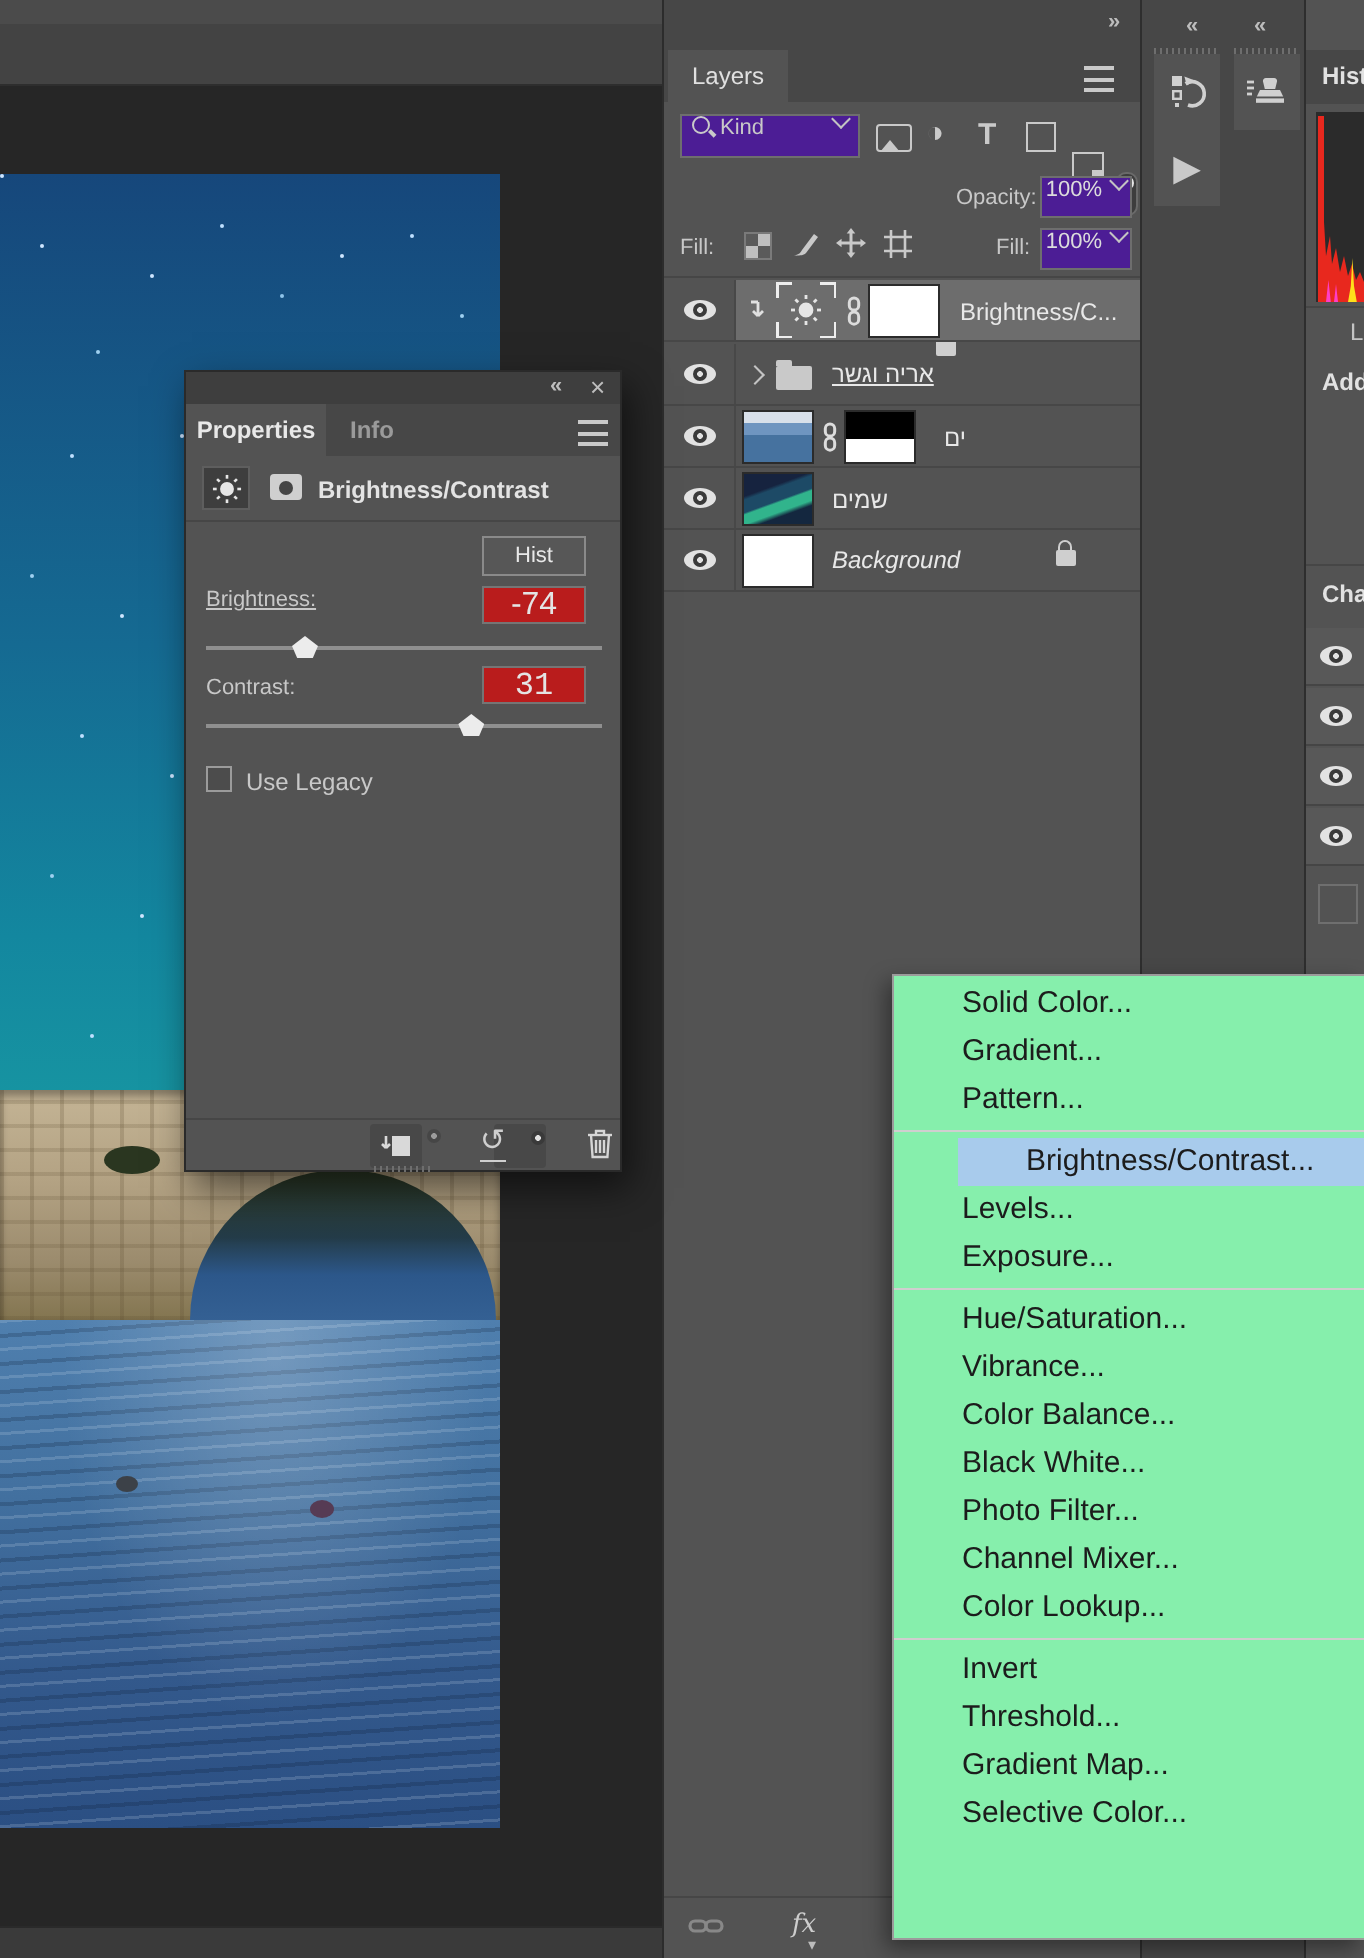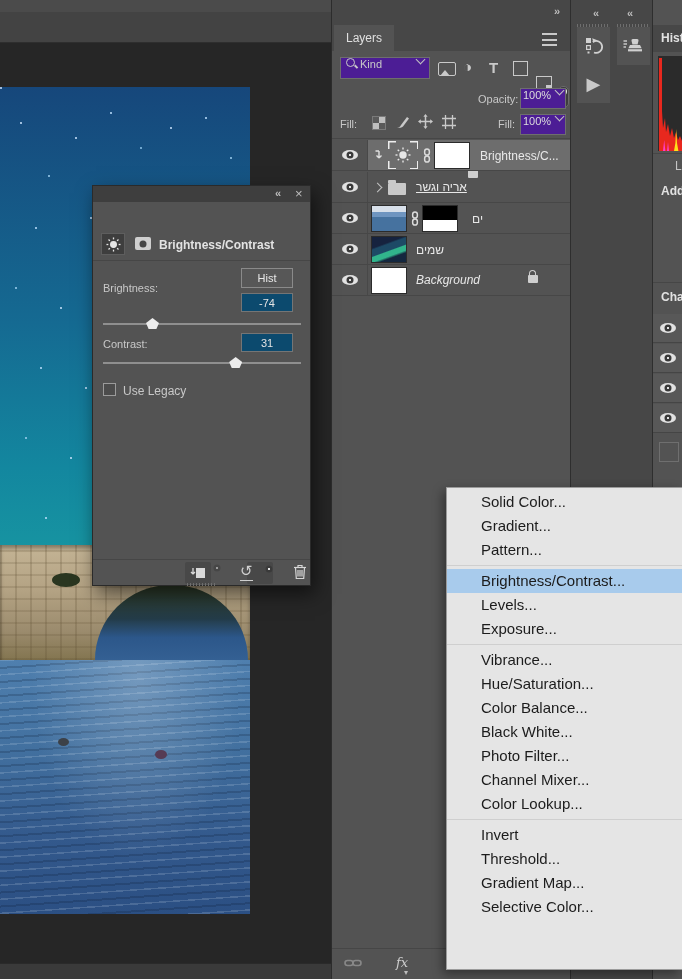--- a/index.html
+++ b/index.html
@@ -129,36 +129,36 @@
   
   .props{position:absolute;left:92px;top:185px;width:219px;height:401px;background:#535353;
          border:1px solid #2a2a2a;box-shadow:4px 8px 18px rgba(0,0,0,.55);box-sizing:border-box;z-index:5;}
   .props-titlebar{position:absolute;left:0;top:0;width:100%;height:16px;background:#3e3e3e;}
   .props-tabs{position:absolute;left:0;top:16px;width:100%;height:26px;background:#474747;}
   .props-tab-active{position:absolute;left:0;top:0;width:70px;height:26px;background:#535353;
          font-size:12px;color:#e8e8e8;font-weight:bold;display:flex;align-items:center;justify-content:center;}
   .props-tab-inactive{position:absolute;left:82px;top:6px;font-size:12px;color:#9a9a9a;font-weight:bold;}
   .sun-tile{position:absolute;left:8px;top:47px;width:24px;height:22px;background:#3e3e3e;border:1px solid #5e5e5e;
          display:flex;align-items:center;justify-content:center;box-sizing:border-box;}
-  .input{position:absolute;width:52px;height:19px;background:#0c4a6e;border:1px solid #757575;
-         font-size:11px;color:#e4e4e4;display:flex;align-items:center;justify-content:center;box-sizing:border-box;}
+  .input{position:absolute;width:52px;height:19px;background:#b91c1c;border:1px solid #757575;
+         font-size:16px;color:#e4e4e4;display:flex;align-items:center;justify-content:center;box-sizing:border-box;}
   .track{position:absolute;left:10px;width:198px;height:2px;background:#8f8f8f;}
   .sl-thumb{position:absolute;width:13px;height:11px;background:#ececec;
          clip-path:polygon(50% 0,100% 45%,80% 100%,20% 100%,0 45%);}
   .checkbox{position:absolute;width:13px;height:13px;border:1px solid #9b9b9b;background:#4c4c4c;box-sizing:border-box;}
   .auto-btn{position:absolute;left:148px;top:82px;width:52px;height:20px;border:1px solid #8a8a8a;background:#575757;
          font-size:11px;color:#e8e8e8;display:flex;align-items:center;justify-content:center;box-sizing:border-box;}
   .ftile{position:absolute;top:376px;width:26px;height:22px;background:#484848;border-radius:2px;}
 
   
-  .adj-menu{position:absolute;left:446px;top:487px;width:236px;height:483px;background:#e5e5e5;
+  .adj-menu{position:absolute;left:446px;top:487px;width:236px;height:483px;background:#86efac;
         border:1px solid #9b9b9b;border-right:none;box-shadow:-3px 4px 10px rgba(0,0,0,.4);
         box-sizing:border-box;z-index:10;padding-top:2px;}
   .menu-item{height:24px;line-height:24px;padding-left:34px;font-size:15px;color:#1c1c1c;white-space:nowrap;}
-  .menu-item.hl{background:#a8cbec;}
+  .menu-item.hl{background:#a8cbec;margin-left:32px;}
   .menu-sep{height:1px;background:#cfcfcf;margin:3px 0;}
 </style>
 </head>
 <body>
 
 <div class="stage">
 
   <div class="canvas-area">
     <div class="bar-top"></div>
     <div class="bar-options"></div>
@@ -395,20 +395,25 @@
         <span class="eye"></span>
       </div>
     <div class="abs" style="left:6px;top:442px;width:18px;height:18px;border:1px solid #6f6f6f;"></div>
   </div>
 
   <div class="props">
     <div class="props-titlebar">
       <span class="abs glyph" style="left:182px;top:2px;font-weight:bold;">«</span>
       <span class="abs glyph" style="left:202px;top:1px;font-size:13px;">×</span>
     </div>
+    <div class="props-tabs">
+      <div class="props-tab-active">Properties</div>
+      <div class="props-tab-inactive">Info</div>
+      <div class="abs menu-lines" style="left:196px;top:8px;"></div>
+    </div>
     <div class="sun-tile">
       <svg width="15" height="15" viewBox="0 0 16 16">
           <g stroke="#e6e6e6" stroke-width="1.4">
             <circle cx="8" cy="8" r="3" fill="#e6e6e6"></circle>
             <line x1="8" y1="0.5" x2="8" y2="2.5"></line>
             <line x1="8" y1="13.5" x2="8" y2="15.5"></line>
             <line x1="0.5" y1="8" x2="2.5" y2="8"></line>
             <line x1="13.5" y1="8" x2="15.5" y2="8"></line>
             <line x1="2.7" y1="2.7" x2="4.1" y2="4.1"></line>
             <line x1="11.9" y1="11.9" x2="13.3" y2="13.3"></line>
@@ -416,29 +421,29 @@
             <line x1="11.9" y1="4.1" x2="13.3" y2="2.7"></line>
           </g>
         </svg>
     </div>
     <div class="abs mask-badge" style="left:42px;top:51px;"></div>
     <div class="abs" style="left:66px;top:52px;font-size:12px;color:#e3e3e3;font-weight:bold;">Brightness/Contrast</div>
     <div class="sep-h" style="left:0;top:74px;width:217px;"></div>
 
     <div class="auto-btn">Hist</div>
 
-    <div class="abs lbl" style="left:10px;top:96px;">Brightness:</div>
+    <div class="abs lbl" style="left:10px;top:108px;text-decoration:underline;">Brightness:</div>
     <div class="input" style="left:148px;top:107px;">
         <span>-74</span>
       </div>
     <div class="track" style="top:137px;"></div>
     <div class="sl-thumb" style="top: 132px; left: 53px;"></div>
 
     <div class="abs lbl" style="left:10px;top:152px;">Contrast:</div>
-    <div class="input" style="left:148px;top:147px;">
+    <div class="input" style="left:148px;top:147px;font-family:Liberation Mono, monospace;">
         <span>31</span>
       </div>
     <div class="track" style="top:176px;"></div>
     <div class="sl-thumb" style="top: 171px; left: 136.16px;"></div>
 
     <div class="checkbox" style="left:10px;top:197px;"></div>
     <div class="abs lbl" style="left:30px;top:198px;font-size:12px;">Use Legacy</div>
 
     <div class="sep-h" style="left:0;top:373px;width:217px;"></div>
     <div class="ftile" style="left:92px;"></div>
@@ -465,22 +470,22 @@
 
   <div class="adj-menu">
     <div class="menu-item">Solid Color...</div>
     <div class="menu-item">Gradient...</div>
     <div class="menu-item">Pattern...</div>
     <div class="menu-sep"></div>
     <div class="menu-item hl">Brightness/Contrast...</div>
     <div class="menu-item">Levels...</div>
     <div class="menu-item">Exposure...</div>
     <div class="menu-sep"></div>
+    <div class="menu-item">Hue/Saturation...</div>
     <div class="menu-item">Vibrance...</div>
-    <div class="menu-item">Hue/Saturation...</div>
     <div class="menu-item">Color Balance...</div>
     <div class="menu-item">Black  White...</div>
     <div class="menu-item">Photo Filter...</div>
     <div class="menu-item">Channel Mixer...</div>
     <div class="menu-item">Color Lookup...</div>
     <div class="menu-sep"></div>
     <div class="menu-item">Invert</div>
     <div class="menu-item">Threshold...</div>
     <div class="menu-item">Gradient Map...</div>
     <div class="menu-item">Selective Color...</div>

